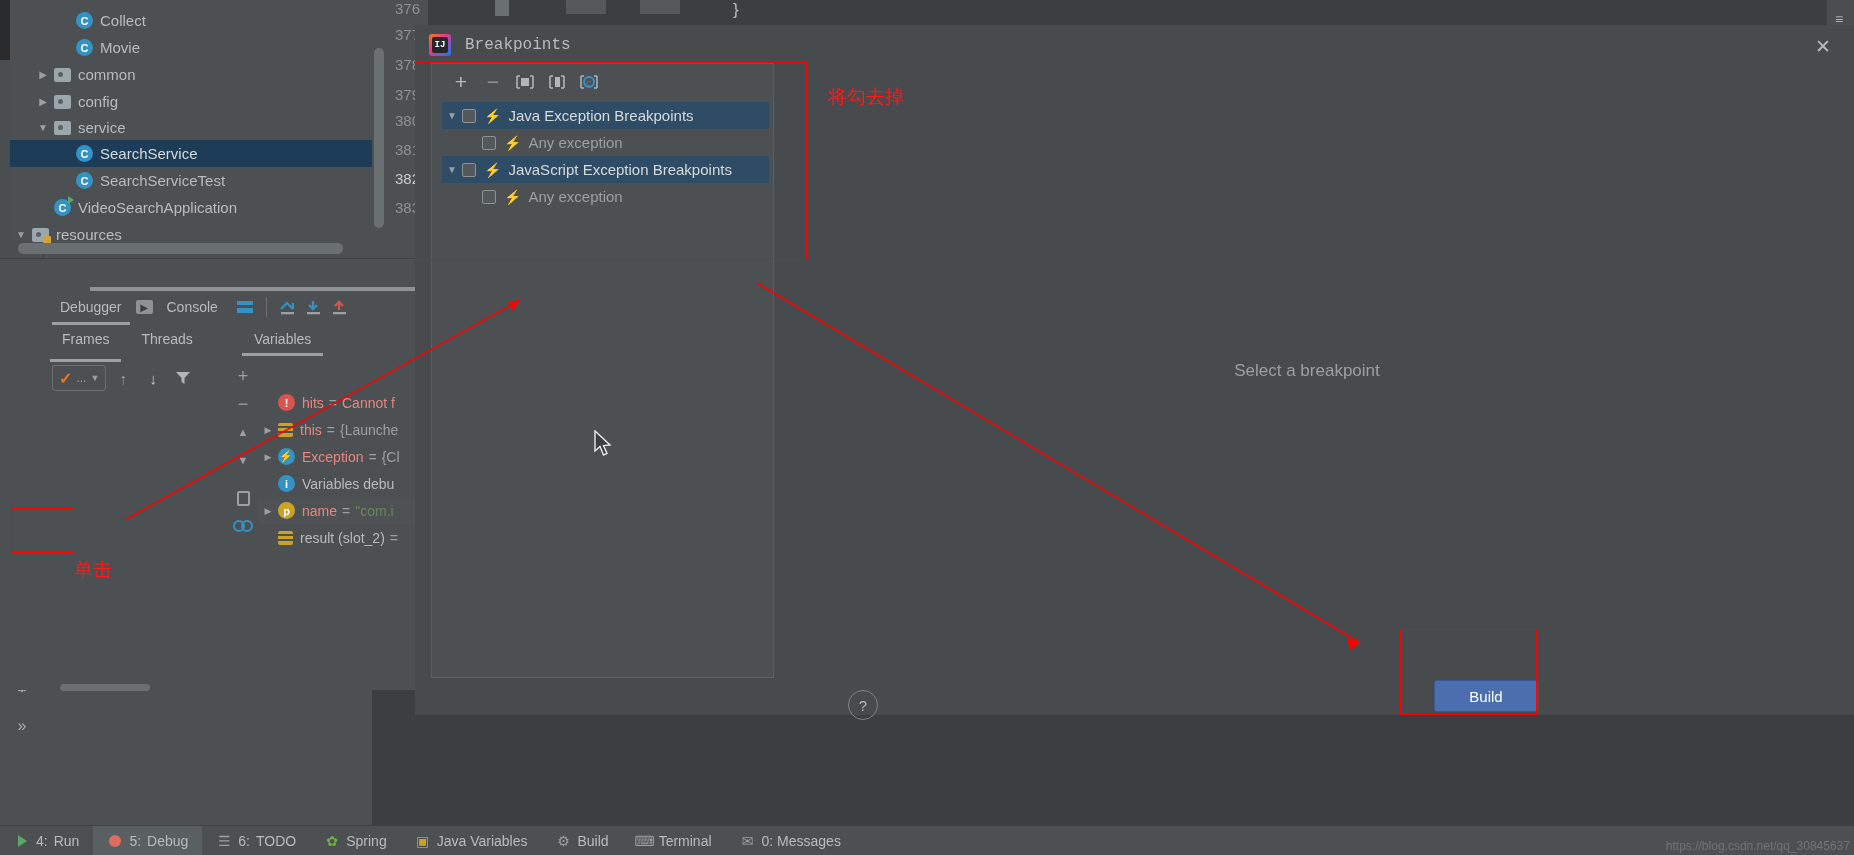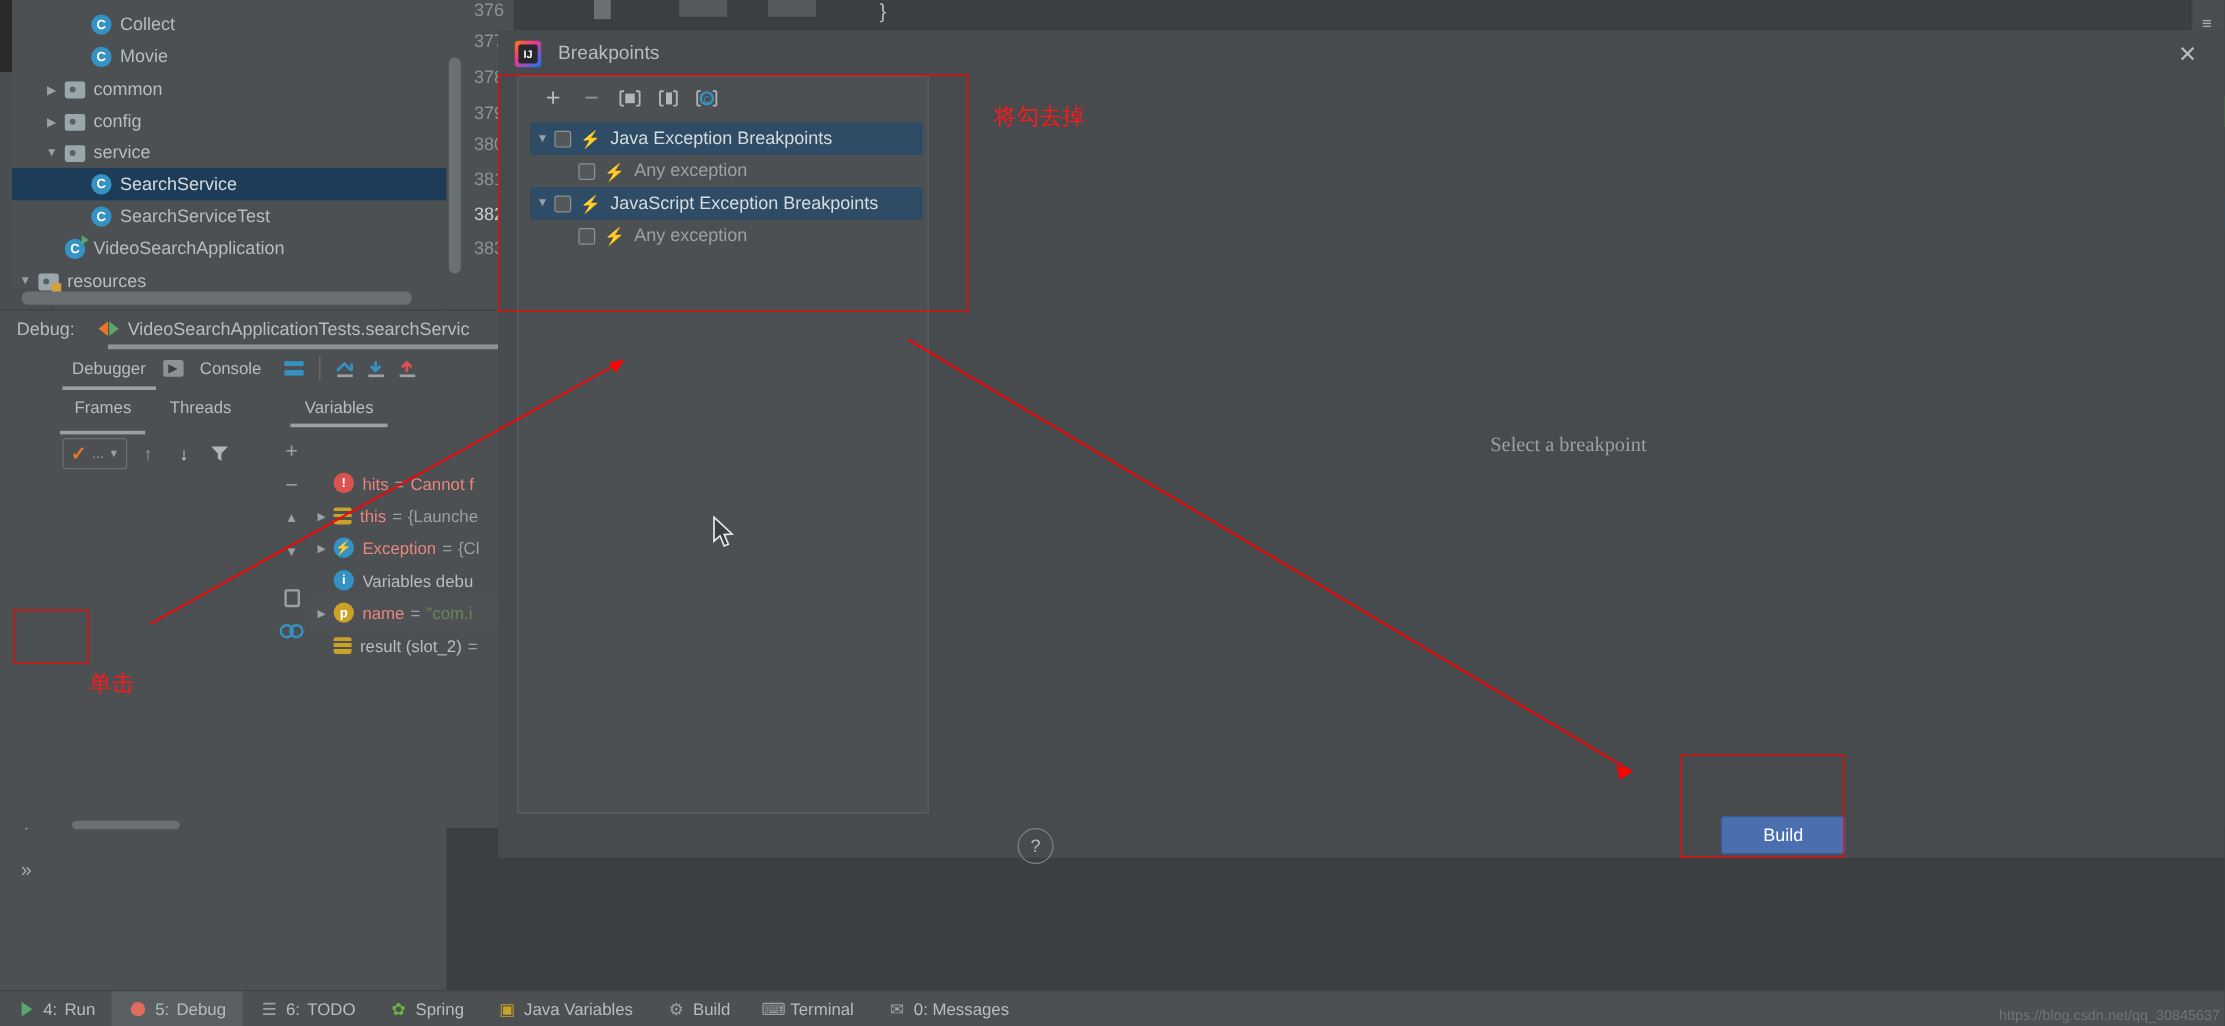--- a/index.html
+++ b/index.html
@@ -117,39 +117,39 @@
   
   .statusbar { position:absolute; left:0; bottom:0; width:1854px; height:30px; background:#4c5052; border-top:1px solid #3f4345; display:flex; align-items:center;}
   .sb-item { display:flex; align-items:center; gap:6px; color:#b6bcbf; font-size:14px; padding:0 14px; height:30px;}
   .sb-item.active { background:#5a5f61; }
   .sb-num { color:#b6bcbf; }
   .sb-ico { width:16px; height:16px; display:flex; align-items:center; justify-content:center; }
   .modal {
     position:absolute; left:415px; top:25px; width:1439px; height:690px;
     background:#474b4d;
   }
-  .modal-title-bar { position:absolute; left:0; top:0; width:1439px; height:40px; display:flex; align-items:center;}
+  .modal-title-bar { position:absolute; left:0; top:0; width:1439px; height:40px; display:flex; align-items:center;font-family:Liberation Mono, monospace;}
   .ij-logo { width:22px; height:22px; margin-left:14px; margin-right:14px; border-radius:3px;
      background: linear-gradient(135deg,#f97a12 0%, #ed358c 40%, #087cfa 100%); position:relative; flex:none;}
   .ij-logo::after{content:"IJ";position:absolute;left:3px;top:3px;width:16px;height:16px;background:#26282c;color:#fff;font-size:9px;font-weight:bold;display:flex;align-items:center;justify-content:center;border-radius:2px;}
   .modal-title { color:#b6bcbf; font-size:16px; }
   .modal-close { position:absolute; right:20px; top:10px; width:22px; height:22px; color:#b6bcbf; font-size:19px; display:flex; align-items:center; justify-content:center;}
 
   .bp-left { position:absolute; left:16px; top:38px; width:343px; height:615px; background:#4c5052; border:1px solid #5a5f61;}
   .bp-toolbar { position:absolute; left:0; top:0; width:343px; height:36px; display:flex; align-items:center; gap:6px; padding-left:16px;}
   .bp-tb-btn { width:26px;height:24px;display:flex;align-items:center;justify-content:center;color:#b6bcbf;font-size:17px;}
   .bp-tree { position:absolute; left:10px; top:38px; width:327px; height:120px;}
   .bp-row { height:27px; display:flex; align-items:center; white-space:nowrap; color:#b6bcbf; font-size:15px; }
   .bp-row.sel { background:#2e4c66; color:#d6dadc; }
   .bp-tw { width:20px; text-align:center; color:#9aa0a3; font-size:10px; flex:none;}
   .bp-cb { width:14px; height:14px; border:1px solid #8d9295; background:#53585a; margin-right:8px; flex:none; border-radius:2px;}
   .bolt { color:#e05a4f; font-size:14px; margin-right:7px; flex:none;}
   .bolt.dim { color:#a0564f; }
 
-  .bp-right { position:absolute; left:364px; top:38px; width:1056px; height:615px;font-family:Liberation Serif, serif; }
+  .bp-right { position:absolute; left:364px; top:38px; width:1056px; height:615px; }
   .bp-select-msg { position:absolute; left:0; top:0; width:1056px; height:615px; display:flex; align-items:center; justify-content:center; color:#9aa0a3; font-size:17px;}
   .help-btn { position:absolute; left:433px; top:665px; width:30px; height:30px; border-radius:50%; border:1px solid #7d8285; color:#b6bcbf; font-size:15px; display:flex; align-items:center; justify-content:center;}
   .done-btn {
     position:absolute; left:1019px; top:655px; width:104px; height:32px;
     background:#4b6eaf; color:#ffffff; font-size:15px; border-radius:3px;
     display:flex; align-items:center; justify-content:center; border:1px solid #3a5a96;
   }
   .ann-box { position:absolute; border:1px solid #ff0000; }
   .ann-text { position:absolute; color:#ff1a1a; font-size:17px; white-space:nowrap;}
   .ann-text.cn { font-size:19px; }
@@ -264,25 +264,20 @@
       <div class="ln cur" style="top:170px;">382</div>
       <div class="ln" style="top:199px;">383</div>
     </div>
     <div class="scroll-v"></div>
     <div style="position:absolute;left:495px;top:0;width:14px;height:16px;background:#6a6f71;"></div>
     <div style="position:absolute;left:733px;top:0;color:#b6bcbf;font-size:17px;">}</div>
     <div style="position:absolute;left:566px;top:0;width:40px;height:14px;background:#55595b;"></div>
     <div style="position:absolute;left:640px;top:0;width:40px;height:14px;background:#55595b;"></div>
 
     <div class="debug-panel">
-      <div class="debug-header">
-        <span class="debug-label">Debug:</span>
-        <span class="run-ico"></span>
-        <span class="debug-title">VideoSearchApplicationTests.searchServic</span>
-      </div>
       <div style="position:absolute;left:90px;top:28px;width:340px;height:4px;background:#8d9295;"></div>
 
       <div class="tabrow">
         <span class="tab active">Debugger</span>
         <span class="console-ico">▶</span>
         <span class="tab">Console</span>
         <span class="tb-ico">
           <span style="display:block;width:16px;height:12px;background:linear-gradient(#3592c4 0 4px,transparent 4px 7px,#3592c4 7px 11px);"></span>
         </span>
         <span style="width:1px;height:20px;background:#6b7073;margin:0 8px;"></span>

